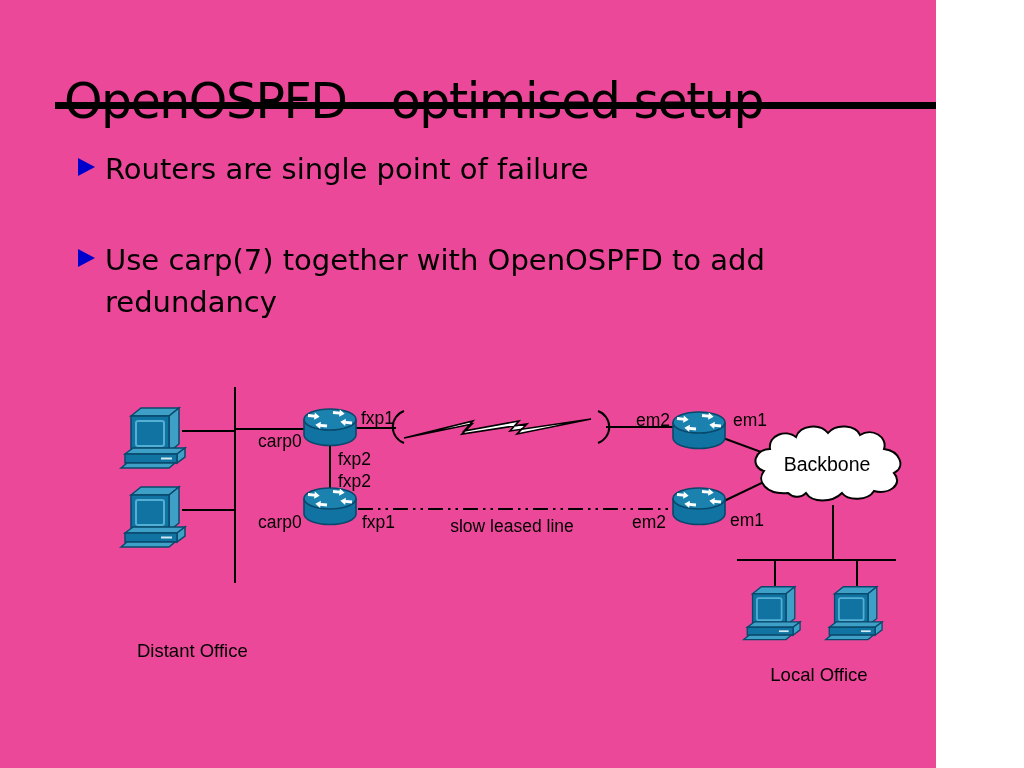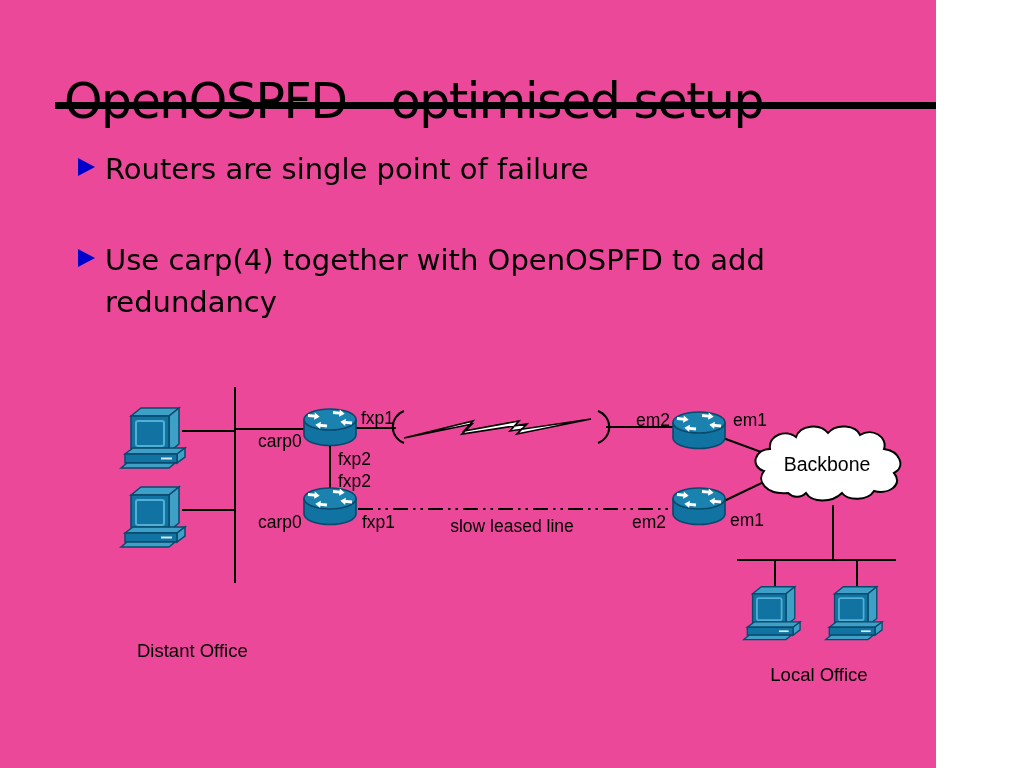--- a/index.html
+++ b/index.html
@@ -27,21 +27,21 @@
   <h1 class="title">OpenOSPFD - optimised setup</h1>
   <div class="title-rule"></div>
 
   <div class="bullet bullet-1">
     <span class="tri"></span>
     <span>Routers are single point of failure</span>
   </div>
 
   <div class="bullet bullet-2">
     <span class="tri"></span>
-    <span>Use carp(4) together with OpenOSPFD to add redundancy</span>
+    <span>Use carp(7) together with OpenOSPFD to add redundancy</span>
   </div>
 
   <svg class="diagram" width="1024" height="768" viewBox="0 0 1024 768">
     <defs>
       <g id="router-sym">
         <path d="M2,13 L2,28 A26,10.5 0 0 0 54,28 L54,13 Z" fill="#1173A2" stroke="#09486B" stroke-width="1.6"></path>
         <ellipse cx="28" cy="12.5" rx="26" ry="10.5" fill="#1B82B0" stroke="#09486B" stroke-width="1.6"></ellipse>
         <g fill="#ffffff">
           <path transform="translate(6,8.5) rotate(6) scale(0.65)" d="M0,-2.2 L10,-2.2 L10,-5.5 L18,0 L10,5.5 L10,2.2 L0,2.2 Z"></path>
           <path transform="translate(31,5.5) rotate(6) scale(0.65)" d="M0,-2.2 L10,-2.2 L10,-5.5 L18,0 L10,5.5 L10,2.2 L0,2.2 Z"></path>

